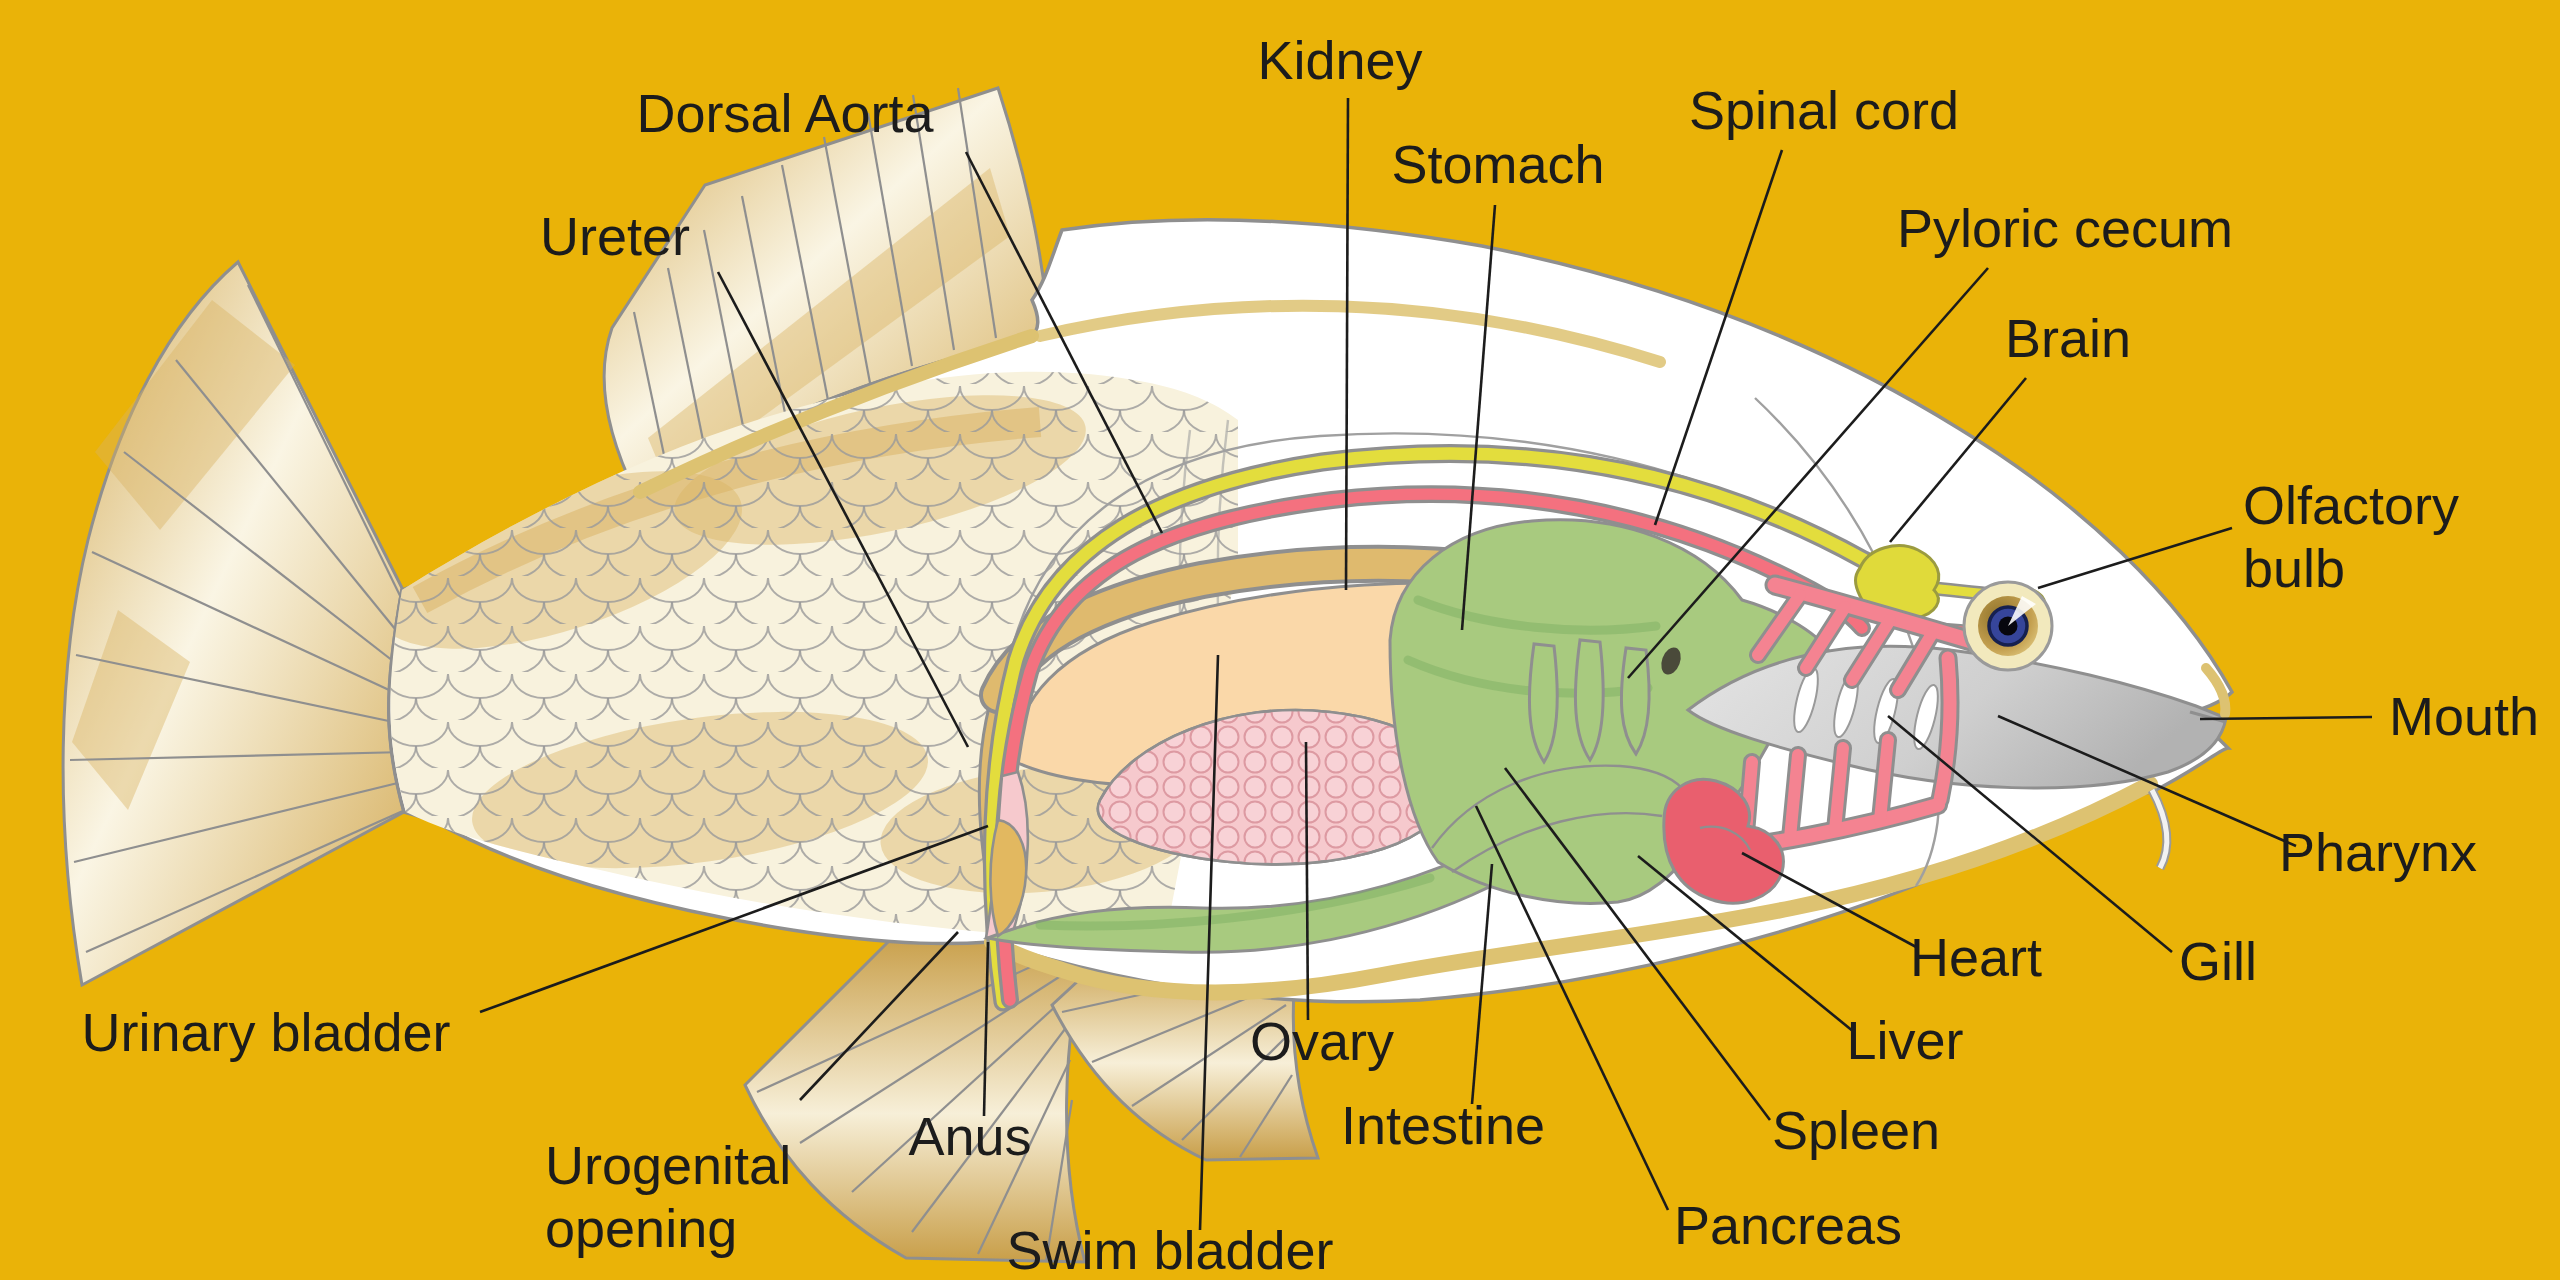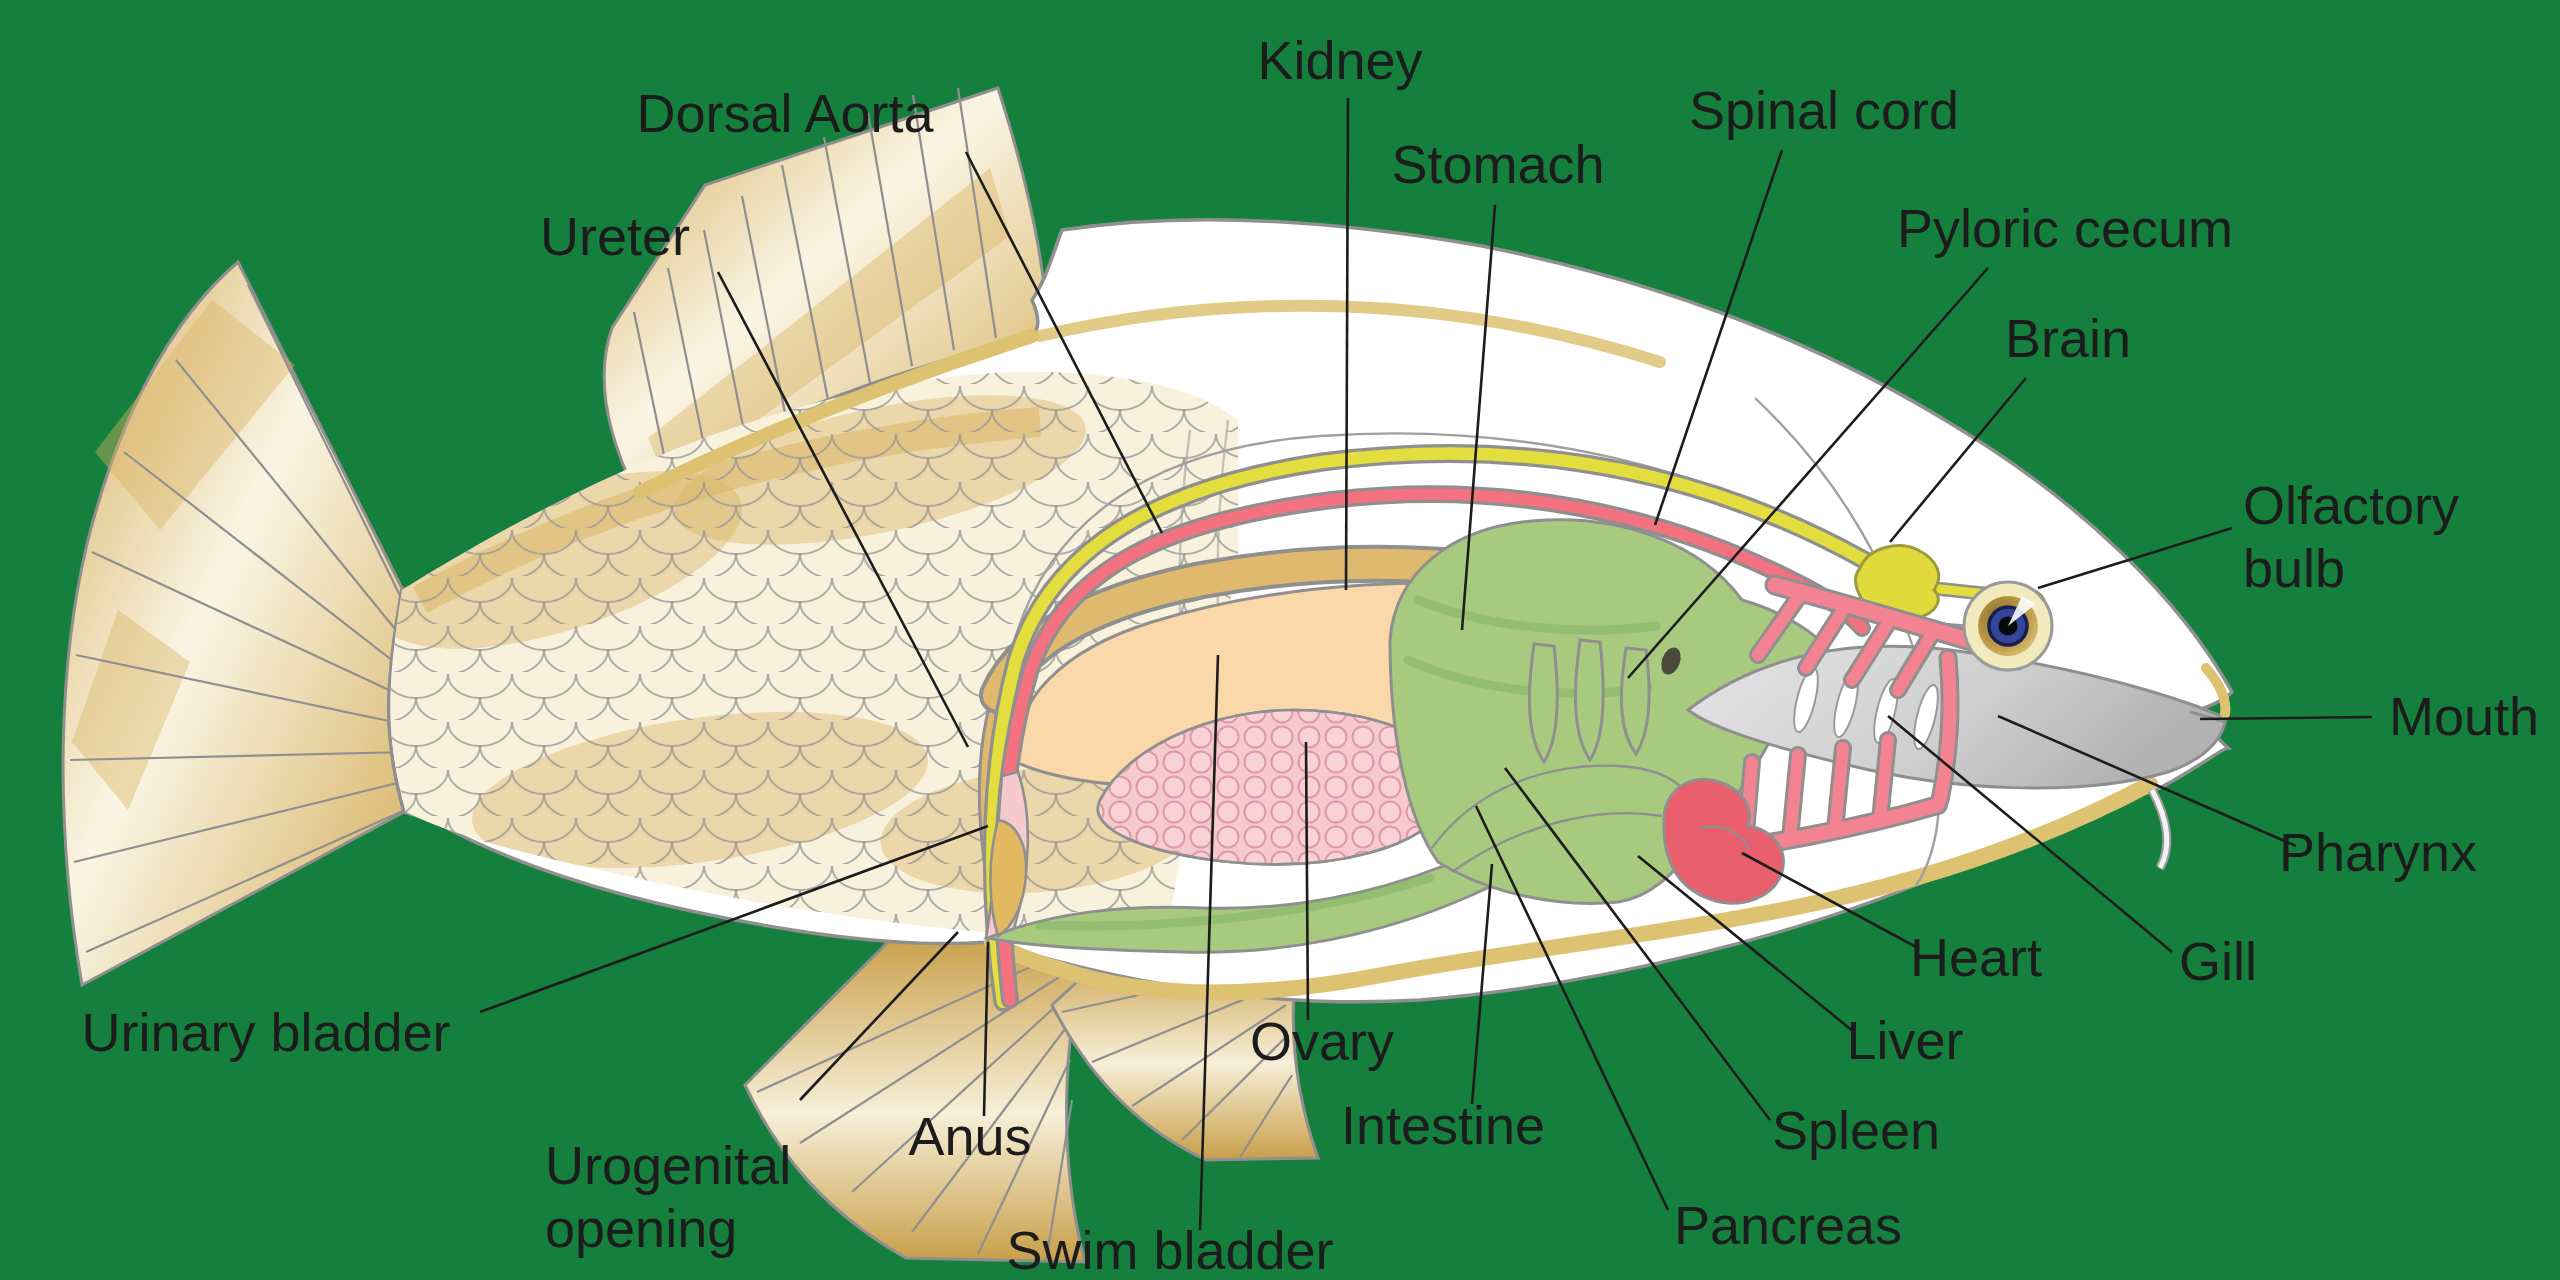--- a/index.html
+++ b/index.html
@@ -1,16 +1,16 @@
 <!DOCTYPE html>
 <html style="--text: #1c1c1c; --outline: #8f8f8f; --cream: #f8f2dd; --gold: #d9b261; --belly-gold: #ddc271; --spinal-yellow: #e3dd3d; --aorta-red: #f4717f; --gill-red: #f48391; --heart-red: #e95f6e; --kidney-tan: #dfba6e; --swim-peach: #fad8a9; --organ-green: #a8ca7f; --green-shade: #79ad62; --ovary-pink: #f6c9cd; --roe-stroke: #dd9aa2; --spleen-pink: #f3b3ba; --pharynx-gray: #d6d6d6; --eye-cream: #f2e9bd; --iris-blue: #36459a; --bladder-tan: #e2b860;"><head>
 <meta charset="utf-8">
 <style>
   html,body{margin:0;padding:0;background:#ffffff;}
-  .stage{width:2560px;height:1280px;position:relative;background:#15803d;overflow:hidden;}
+  .stage{width:2560px;height:1280px;position:relative;background:#eab308;overflow:hidden;}
   svg{display:block;}
   .lbl{font-family:"Liberation Sans",sans-serif;font-size:54px;font-weight:400;fill:var(--text,#1c1c1c);}
   .mid{text-anchor:middle;}
   .start{text-anchor:start;}
   .leader{stroke:var(--text,#1c1c1c);stroke-width:2.6;fill:none;}
   .body-fill{fill:#ffffff;stroke:var(--outline,#8f8f8f);stroke-width:3.5;}
   .fin{fill:url(#finGrad);stroke:var(--outline,#8f8f8f);stroke-width:3;}
   .fin2{fill:url(#finGrad2);stroke:var(--outline,#8f8f8f);stroke-width:3;}
   .ray{stroke:var(--outline,#8f8f8f);stroke-width:2.2;fill:none;}
   .faint{stroke:#a0a0a0;stroke-width:2.4;fill:none;}

